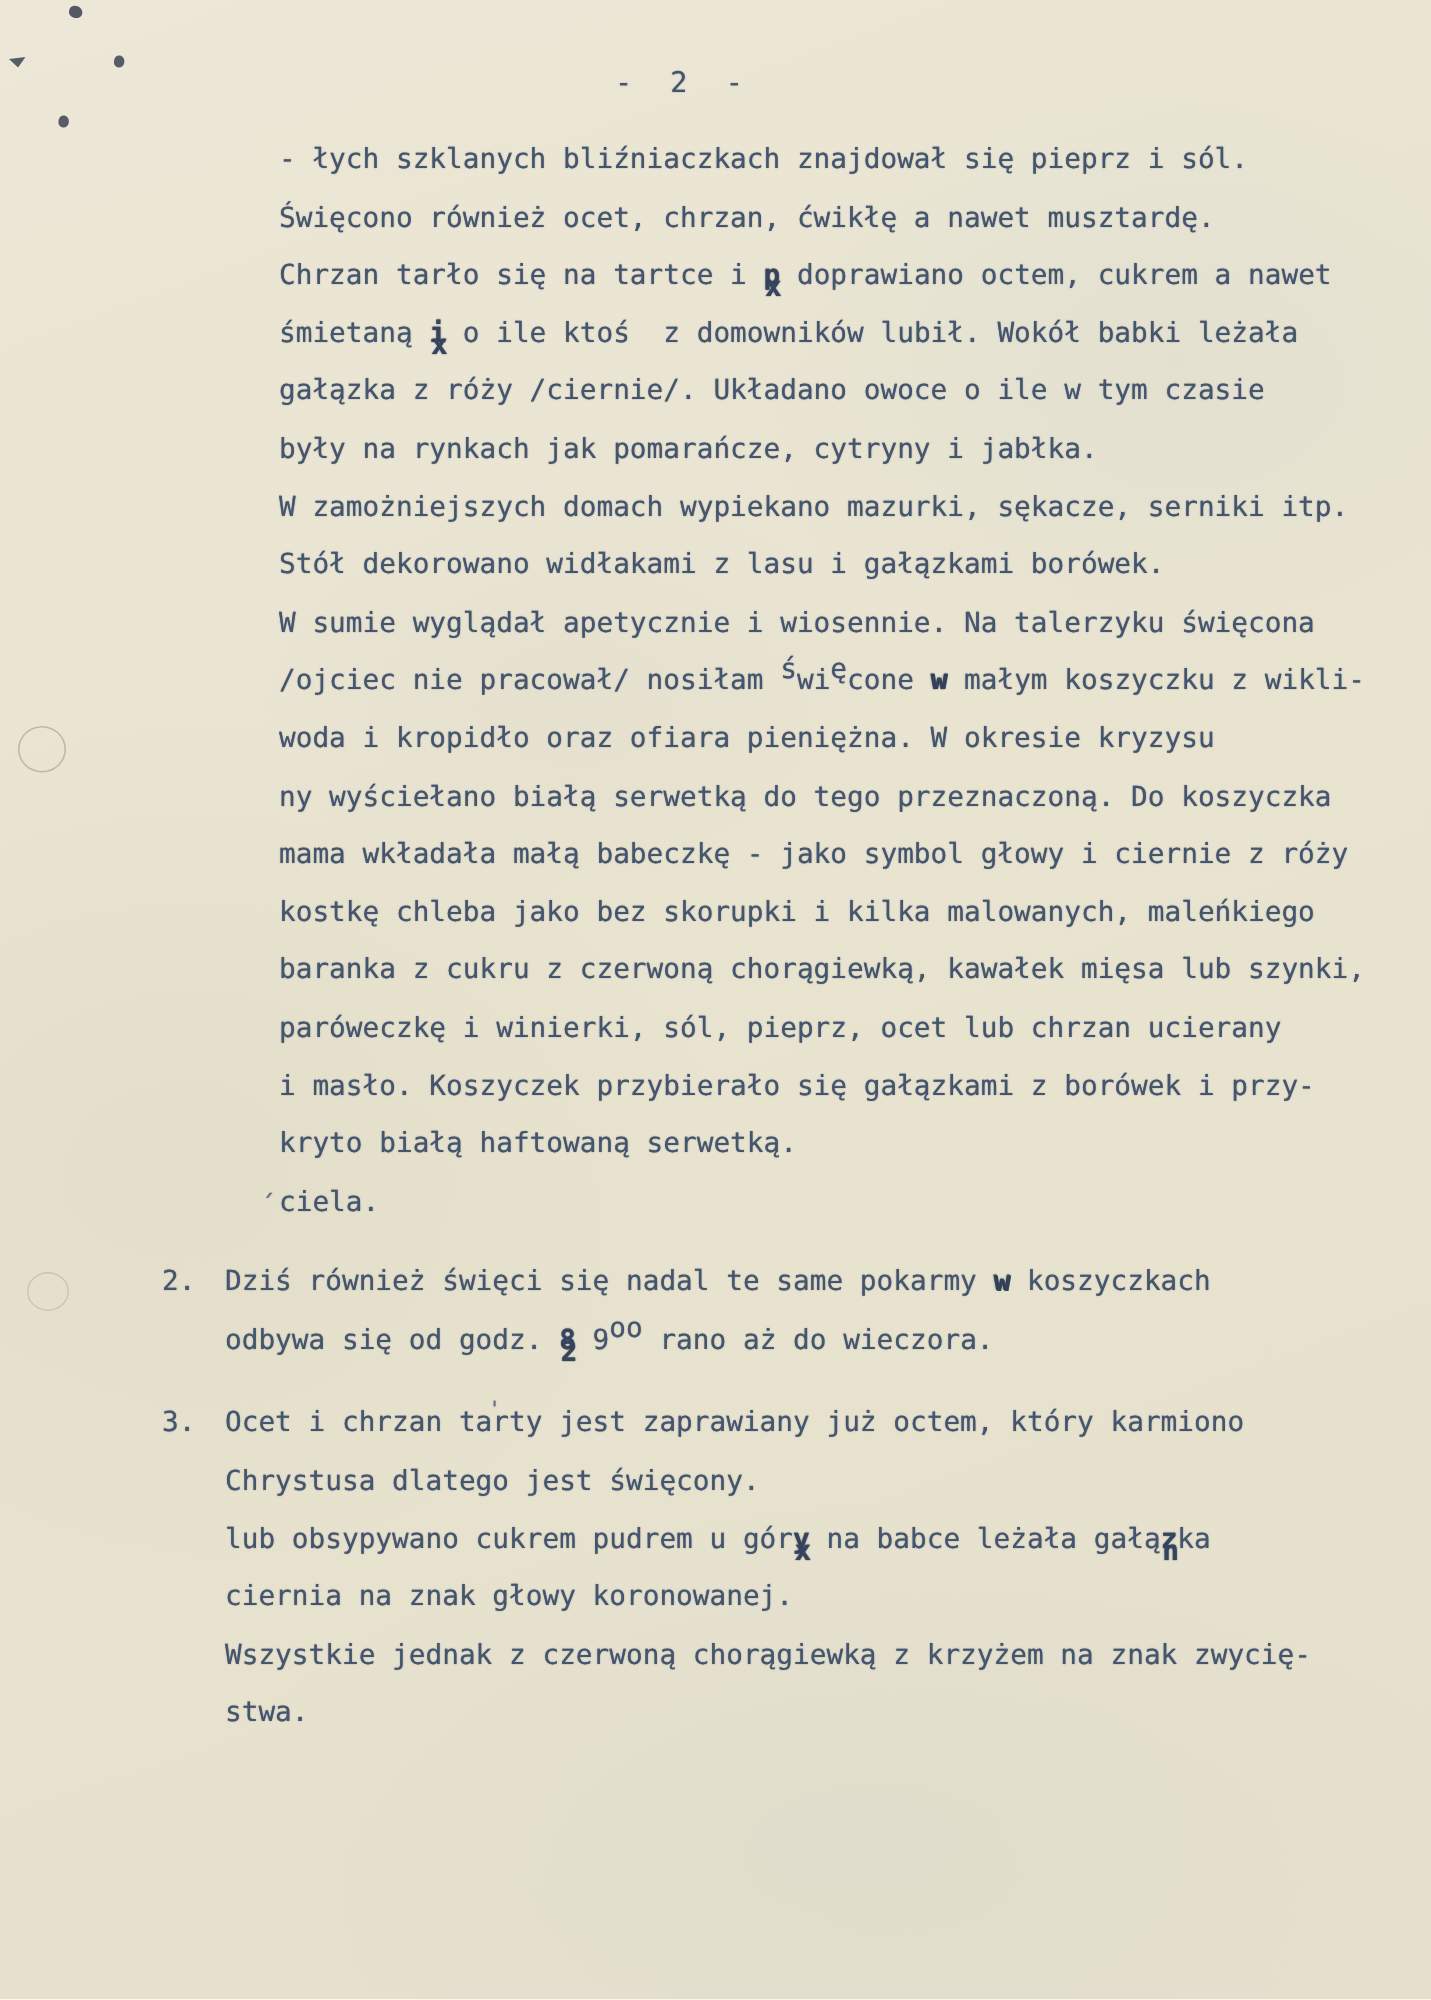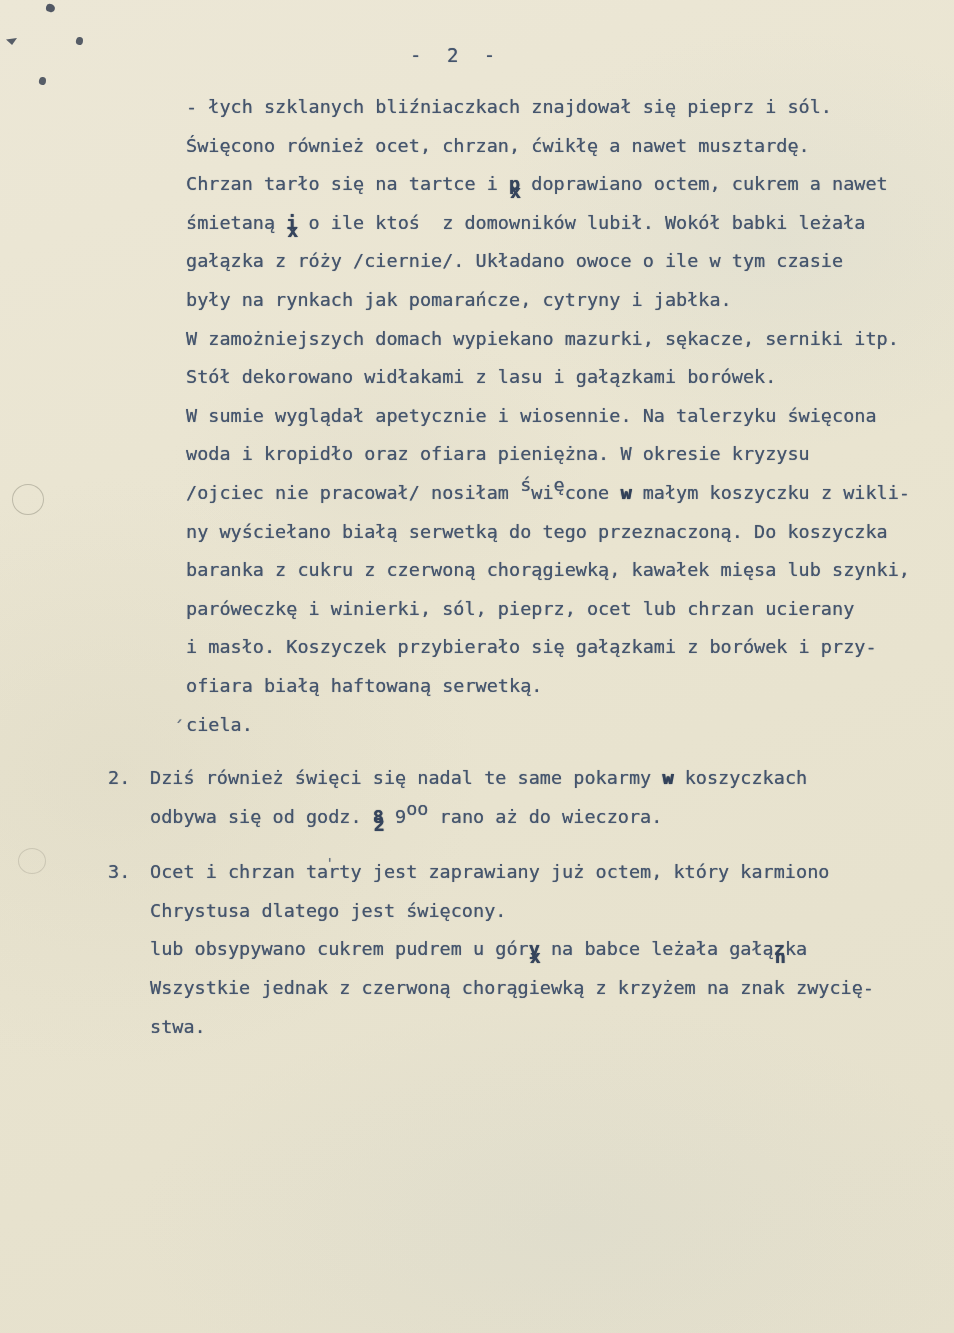--- a/index.html
+++ b/index.html
@@ -50,39 +50,42 @@
       <div class="block paragraph">
         <div class="tline">- łych szklanych bliźniaczkach znajdował się pieprz i sól.</div>
         <div class="tline">Święcono również ocet, chrzan, ćwikłę a nawet musztardę.</div>
         <div class="tline">Chrzan tarło się na tartce i <span class="ot">p<span class="ovl">x</span></span> doprawiano octem, cukrem a nawet</div>
         <div class="tline">śmietaną <span class="ot">i<span class="ovl">x</span></span> o ile ktoś  z domowników lubił. Wokół babki leżała</div>
         <div class="tline">gałązka z róży /ciernie/. Układano owoce o ile w tym czasie</div>
         <div class="tline">były na rynkach jak pomarańcze, cytryny i jabłka.</div>
         <div class="tline">W zamożniejszych domach wypiekano mazurki, sękacze, serniki itp.</div>
         <div class="tline">Stół dekorowano widłakami z lasu i gałązkami borówek.</div>
         <div class="tline">W sumie wyglądał apetycznie i wiosennie. Na talerzyku święcona</div>
+        <div class="tline">/ojciec nie pracował/ nosiłam <span class="sup">ś</span>wi<span class="sup">ę</span>cone <span class="heavy">w</span> małym koszyczku z wikli-</div>
         <div class="tline">woda i kropidło oraz ofiara pieniężna. W okresie kryzysu</div>
-        <div class="tline">/ojciec nie pracował/ nosiłam <span class="sup">ś</span>wi<span class="sup">ę</span>cone <span class="heavy">w</span> małym koszyczku z wikli-</div>
         <div class="tline">ny wyściełano białą serwetką do tego przeznaczoną. Do koszyczka</div>
+        <div class="tline">mama wkładała małą babeczkę - jako symbol głowy i ciernie z róży</div>
+        <div class="tline">kostkę chleba jako bez skorupki i kilka malowanych, maleńkiego</div>
         <div class="tline">baranka z cukru z czerwoną chorągiewką, kawałek mięsa lub szynki,</div>
         <div class="tline">paróweczkę i winierki, sól, pieprz, ocet lub chrzan ucierany</div>
         <div class="tline">i masło. Koszyczek przybierało się gałązkami z borówek i przy-</div>
-        <div class="tline">ofiara białą haftowaną serwetką.</div>
+        <div class="tline">kryto białą haftowaną serwetką.</div>
         <div class="tline"><span class="mark">´</span>ciela.</div>
       </div>
       <div class="block numbered" style="margin-top: 15px;">
         <span class="item-number">2.</span>
         <div class="tline">Dziś również święci się nadal te same pokarmy <span class="heavy">w</span> koszyczkach</div>
         <div class="tline">odbywa się od godz. <span class="ot">8<span class="ovl">2</span></span> 9<span class="sup">oo</span> rano aż do wieczora.</div>
       </div>
       <div class="block numbered" style="margin-top: 17px;">
         <span class="item-number">3.</span>
         <div class="tline">Ocet i chrzan tart<span class="tick">'</span>y jest zaprawiany już octem, który karmiono</div>
         <div class="tline">Chrystusa dlatego jest święcony.</div>
         <div class="tline">lub obsypywano cukrem pudrem u gór<span class="ot">y<span class="ovl">x</span></span> na babce leżała gałą<span class="ot">z<span class="ovl">n</span></span>ka</div>
+        <div class="tline">ciernia na znak głowy koronowanej.</div>
         <div class="tline">Wszystkie jednak z czerwoną chorągiewką z krzyżem na znak zwycię-</div>
         <div class="tline">stwa.</div>
       </div>
     </div>
   <div>
       <div class="artifact blob" style="left: 46px; top: 4px; width: 9px; height: 8px; opacity: 0.88;"></div>
       <div class="artifact tri" style="left: 6px; top: 38px; width: 11px; height: 7px; opacity: 0.85;"></div>
       <div class="artifact blob" style="left: 76px; top: 37px; width: 7px; height: 8px; opacity: 0.85;"></div>
       <div class="artifact blob" style="left: 39px; top: 77px; width: 7px; height: 8px; opacity: 0.85;"></div>
       <div class="artifact ring" style="left: 12px; top: 484px; width: 30px; height: 29px; opacity: 0.9;"></div>

